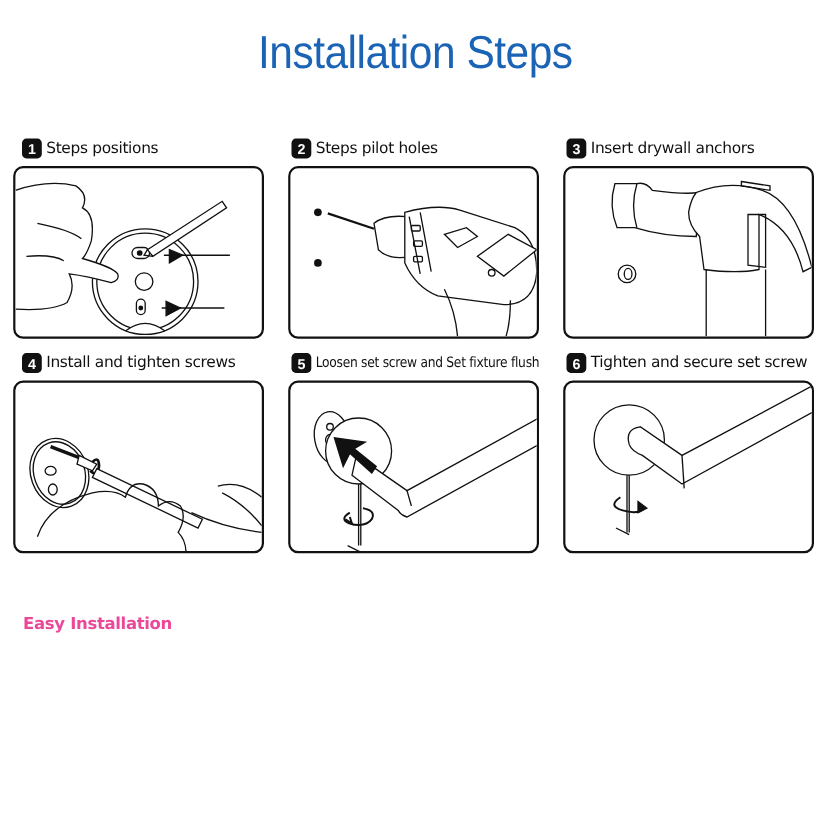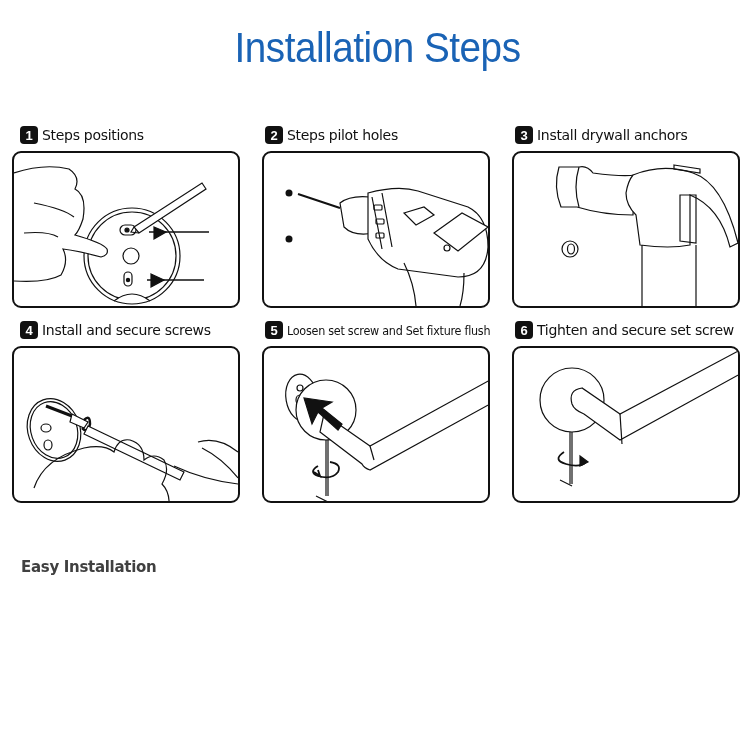--- a/index.html
+++ b/index.html
@@ -20,39 +20,39 @@
     font-size: 13px; font-weight: bold; margin-right: 4px; font-family: "Liberation Sans", sans-serif;
   }
   .step-label.condensed .text { font-size: 13px; transform: scaleX(0.86); transform-origin: left center; display: inline-block; }
   .panel {
     position: absolute; width: 224px; height: 153px; border: 2px solid #111;
     border-radius: 9px; background: #fff; overflow: hidden;
   }
   .panel svg { width: 100%; height: 100%; display: block; }
   .caption {
     position: absolute; left: 21px; top: 558px; font-family: "DejaVu Sans", sans-serif;
-    font-size: 15px; font-weight: bold; color: #404040; letter-spacing: -0.3px;
+    font-size: 15px; font-weight: bold; color: #ec4899; letter-spacing: -0.3px;
   }
 </style>
 </head>
 <body>
 
 <div class="title">Installation Steps</div>
 
 <div class="step-label" style="left:20px;top:125px;">
   <span class="badge">1</span>
   <span class="text">Steps positions</span>
 </div>
 <div class="step-label" style="left:265px;top:125px;">
   <span class="badge">2</span>
   <span class="text">Steps pilot holes</span>
 </div>
 <div class="step-label" style="left:515px;top:125px;">
   <span class="badge">3</span>
-  <span class="text">Install drywall anchors</span>
+  <span class="text">Insert drywall anchors</span>
 </div>
 
 <div class="panel" style="left:12px;top:151px;">
   <svg viewBox="0 0 224 153" fill="none" stroke="#111" stroke-width="1.2">
     <circle cx="118" cy="103" r="48"></circle>
     <circle cx="118" cy="103" r="44"></circle>
     <path d="M100 148 q18 -14 36 0" fill="#fff"></path>
     <rect x="106" y="72" width="16" height="10" rx="5"></rect>
     <circle cx="113" cy="77" r="2" fill="#111"></circle>
     <circle cx="117" cy="103" r="8"></circle>
@@ -93,21 +93,21 @@
     <path d="M160 12 l26 4 l0 4 l-26 -4 z"></path>
     <path d="M166 42 l16 0 l0 48 l-16 -2 z"></path>
     <path d="M128 92 l0 61 M182 92 l0 61"></path>
     <circle cx="56" cy="96" r="8"></circle>
     <ellipse cx="57" cy="96" rx="3.5" ry="5"></ellipse>
   </svg>
 </div>
 
 <div class="step-label" style="left:20px;top:320px;">
   <span class="badge">4</span>
-  <span class="text">Install and secure screws</span>
+  <span class="text">Install and tighten screws</span>
 </div>
 <div class="step-label condensed" style="left:265px;top:320px;">
   <span class="badge">5</span>
   <span class="text">Loosen set screw and Set fixture flush</span>
 </div>
 <div class="step-label" style="left:515px;top:320px;">
   <span class="badge">6</span>
   <span class="text">Tighten and secure set screw</span>
 </div>
 

